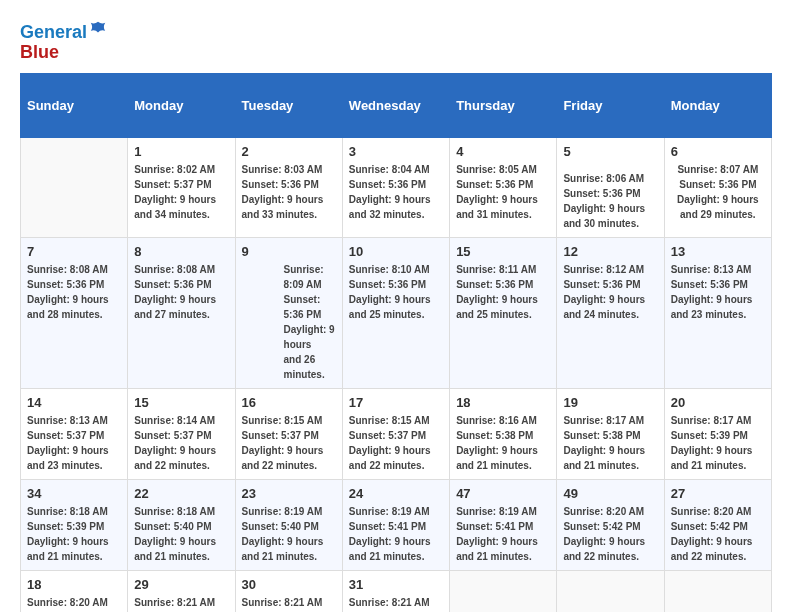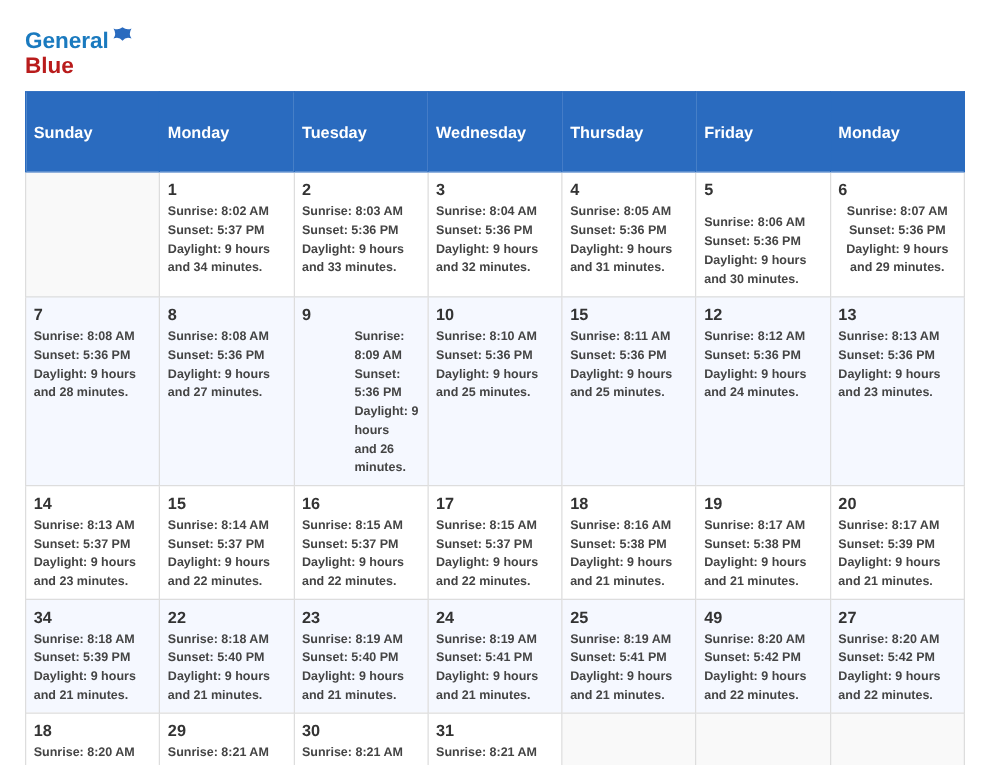--- a/index.html
+++ b/index.html
@@ -297,21 +297,21 @@
 and 21 minutes.</div>
         </td>
         <td>
           <span class="day-number">24</span>
           <div class="day-info" style="white-space: pre-line;">Sunrise: 8:19 AM
 Sunset: 5:41 PM
 Daylight: 9 hours
 and 21 minutes.</div>
         </td>
         <td>
-          <span class="day-number">25</span>
+          <span class="day-number">47</span>
           <div class="day-info" style="white-space: pre-line;">Sunrise: 8:19 AM
 Sunset: 5:41 PM
 Daylight: 9 hours
 and 21 minutes.</div>
         </td>
         <td>
           <span class="day-number">49</span>
           <div class="day-info" style="white-space: pre-line;">Sunrise: 8:20 AM
 Sunset: 5:42 PM
 Daylight: 9 hours

